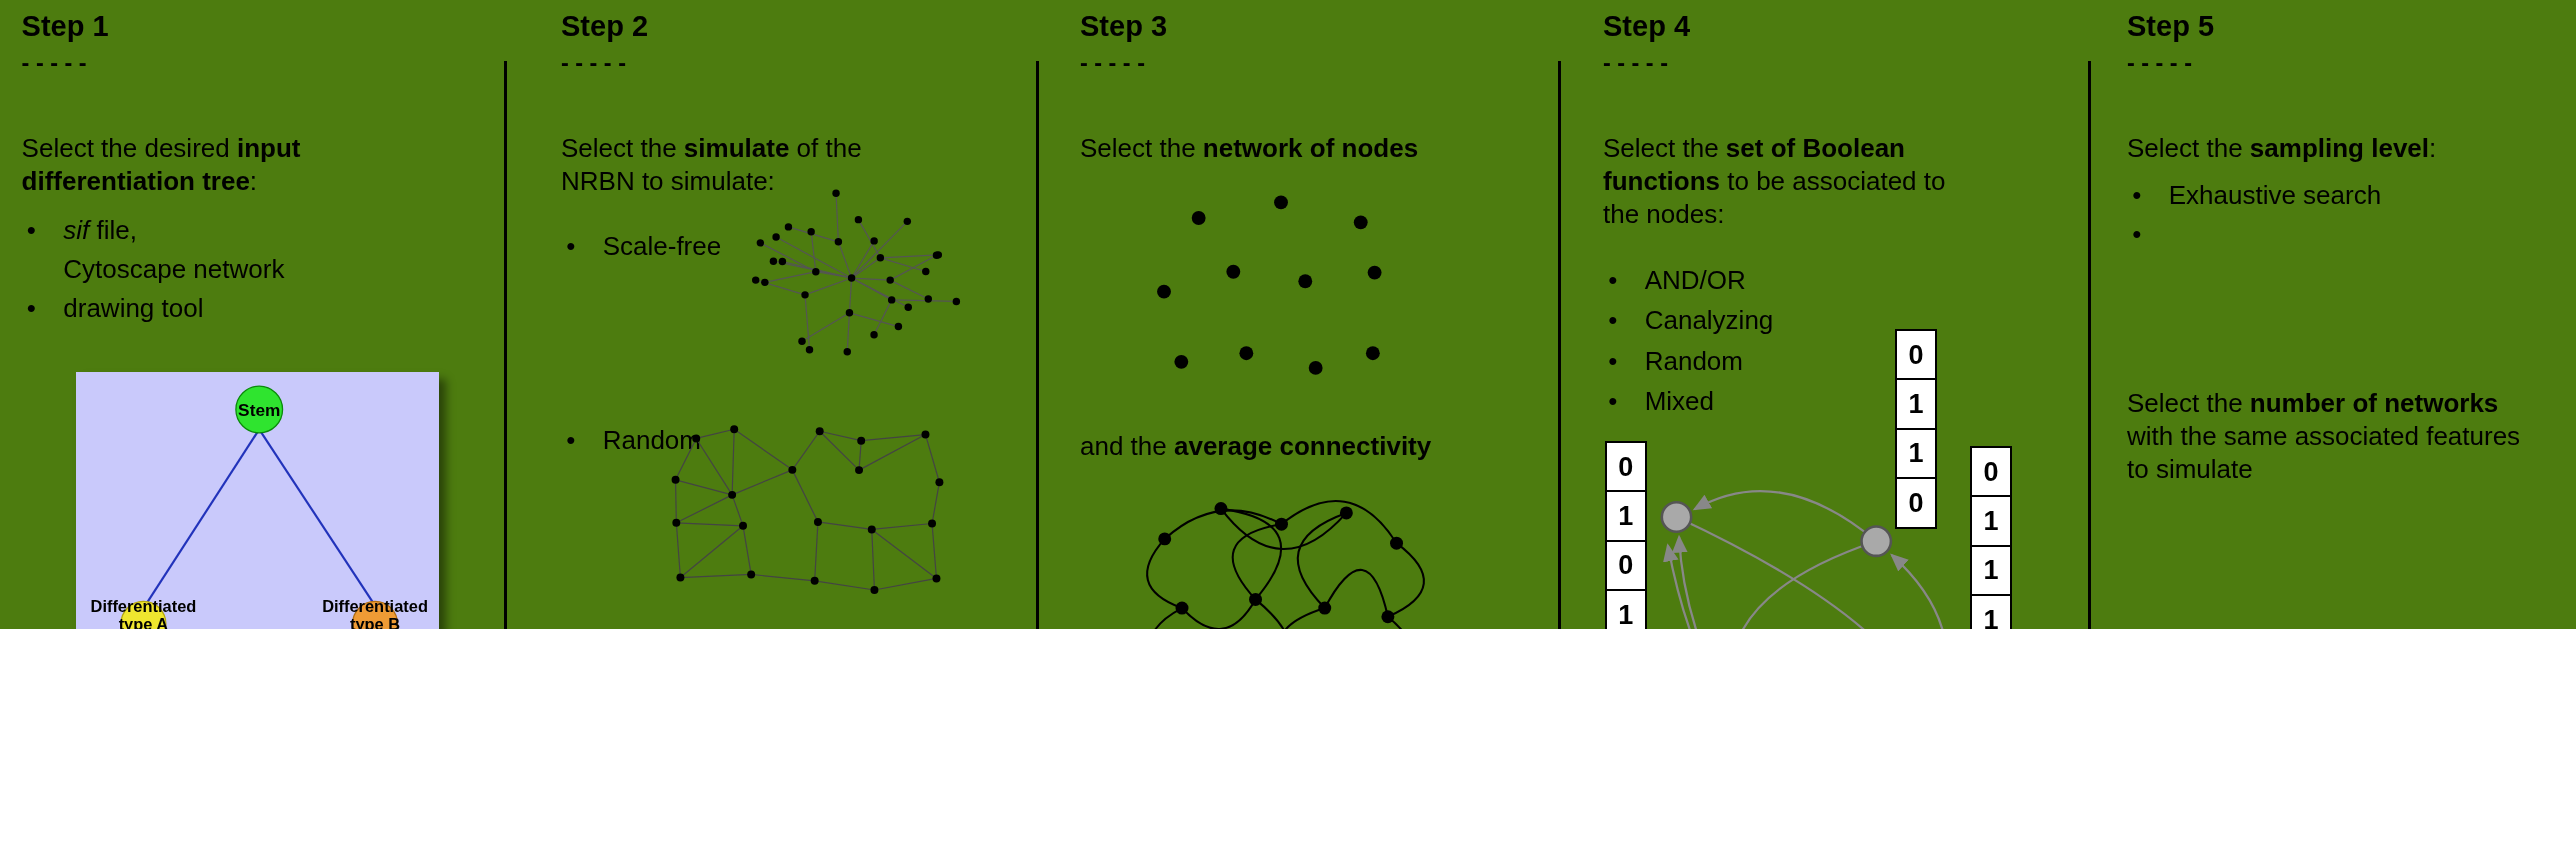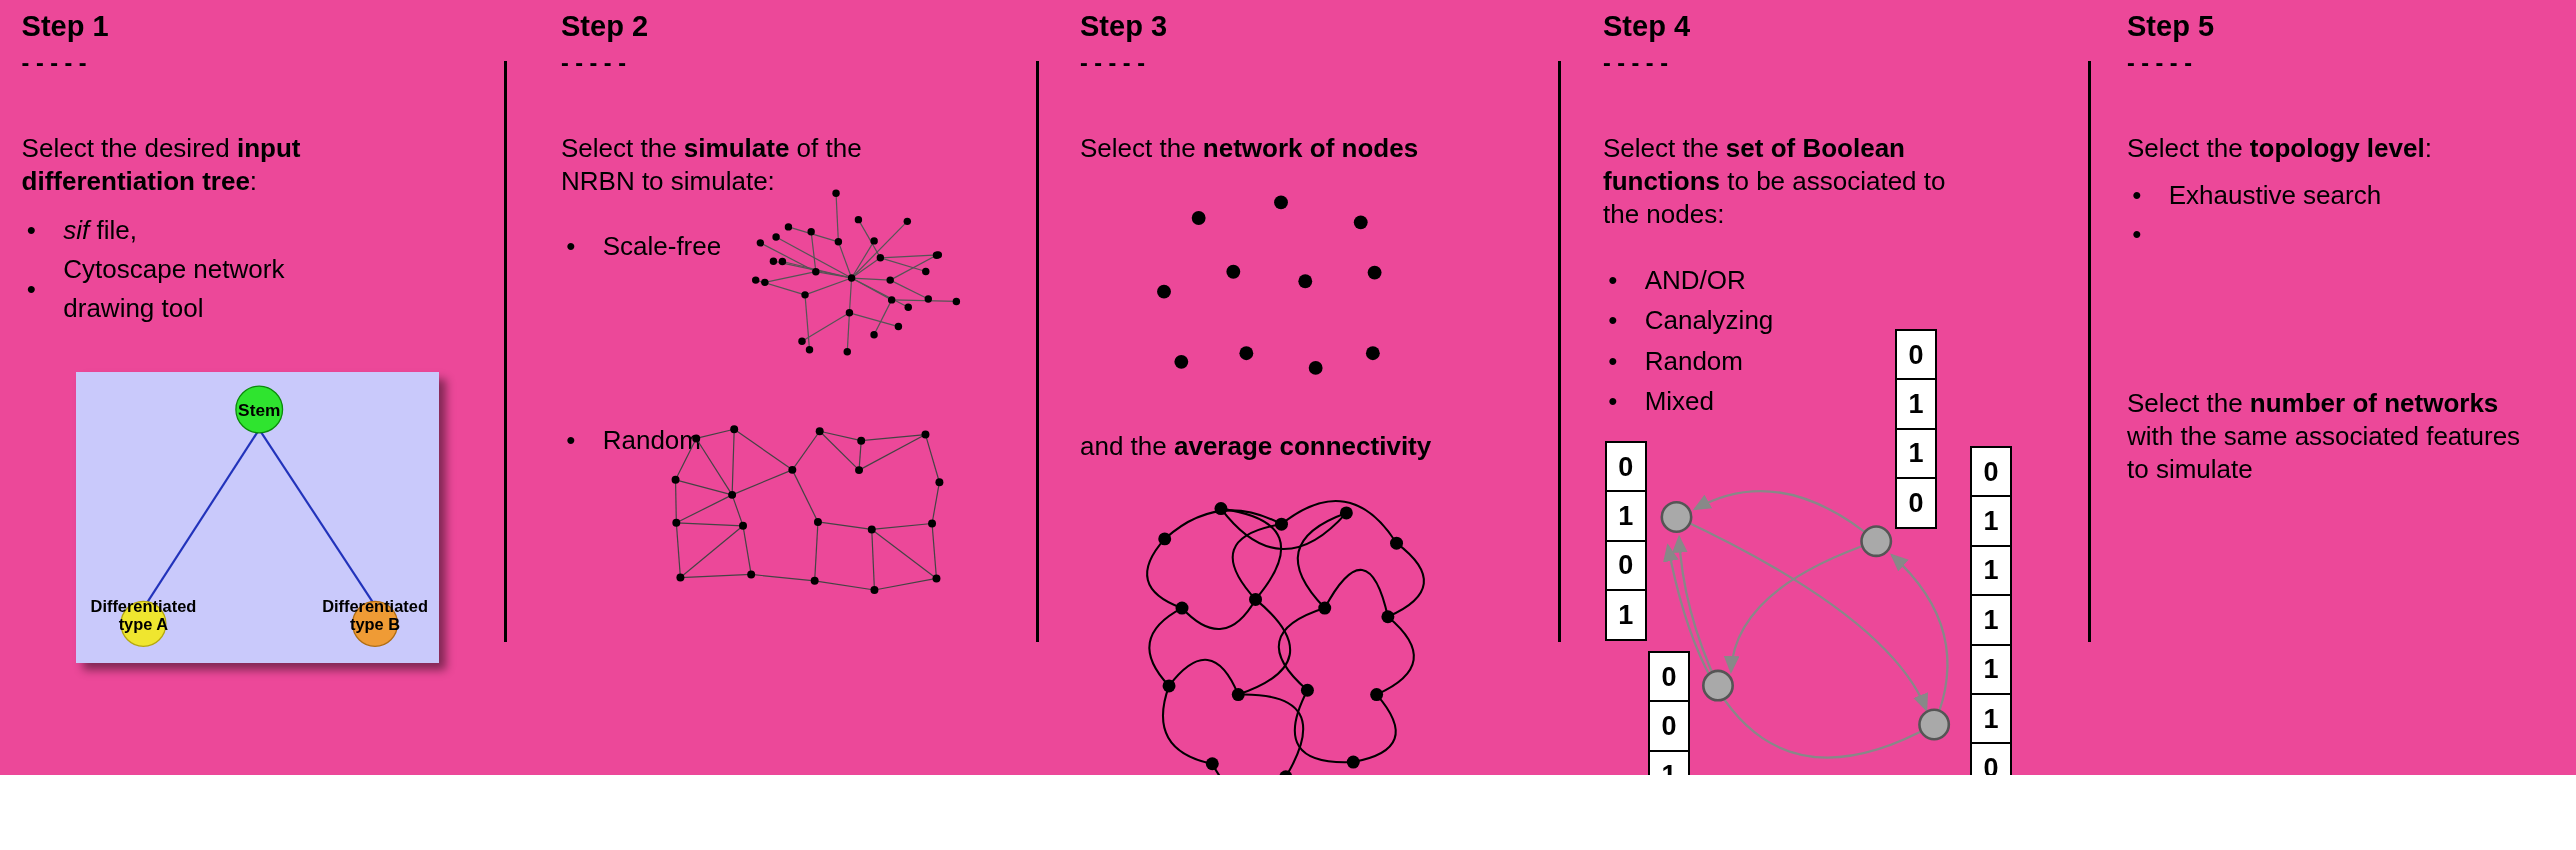--- a/index.html
+++ b/index.html
@@ -1,26 +1,26 @@
 <!DOCTYPE html>
 <html style="font-size:14px"><head>
 <meta charset="utf-8">
 <style>
   *{box-sizing:border-box;margin:0;padding:0}
   html,body{background:#fff}
   body{font-family:"Liberation Sans","DejaVu Sans",sans-serif;color:#000}
-  .canvas{position:relative;width:2576px;height:775px;overflow:hidden;background:#ec4899}
+  .canvas{position:relative;width:2576px;height:629px;overflow:hidden;background:#4d7c0f}
   .vline{position:absolute;top:61px;height:581px;width:2.6px;background:#000}
   .col{position:absolute;top:0;height:851px}
   .step-title{position:absolute;top:10.4px;left:0;font-size:29px;font-weight:bold}
   .dashes{position:absolute;top:50px;left:0;font-size:23.4px;font-weight:bold;white-space:pre}
   .para{position:absolute;font-size:26px;line-height:1.26}
   .para b{font-weight:bold}
   .bullets{position:absolute;font-size:26px;line-height:1.5}
-  .bullet{display:flex;align-items:center}
+  .bullet{display:flex;align-items:flex-end}
   .dot{width:40px;flex:0 0 40px;padding-left:3.5px}
   .dot::before{content:"\2022"}
   .btext{display:block}
   svg{display:block;overflow:visible}
   .gfx{position:absolute;z-index:1}
   .ttable{position:absolute;display:flex;flex-direction:column;z-index:3}
   .tcell{width:42px;height:52px;margin-top:-2.6px;border:2.6px solid #000;background:#fff;
          display:flex;align-items:center;justify-content:center;font-weight:bold;font-size:27px}
   .tcell:first-child{margin-top:0}
   .tree-box{position:absolute;left:54px;top:372px;width:363px;height:291px;
@@ -354,21 +354,21 @@
         <div class="tcell">1</div>
         <div class="tcell">0</div>
       </div>
   </div>
 
   <div class="col" style="left:2127px;width:446px">
     <div class="step-title">Step 5</div>
     <div class="dashes">- - - - -</div>
 
     <div class="para" style="top:132px;width:433px">
-      <span>Select the </span><b>topology level</b><span>:</span>
+      <span>Select the </span><b>sampling level</b><span>:</span>
     </div>
 
     <div class="bullets" style="top:176px;left:1.7px">
       <div class="bullet">
         <span class="dot"></span>
         <span class="btext">Exhaustive search</span>
       </div>
       <div class="bullet">
         <span class="dot"></span>
       </div>

